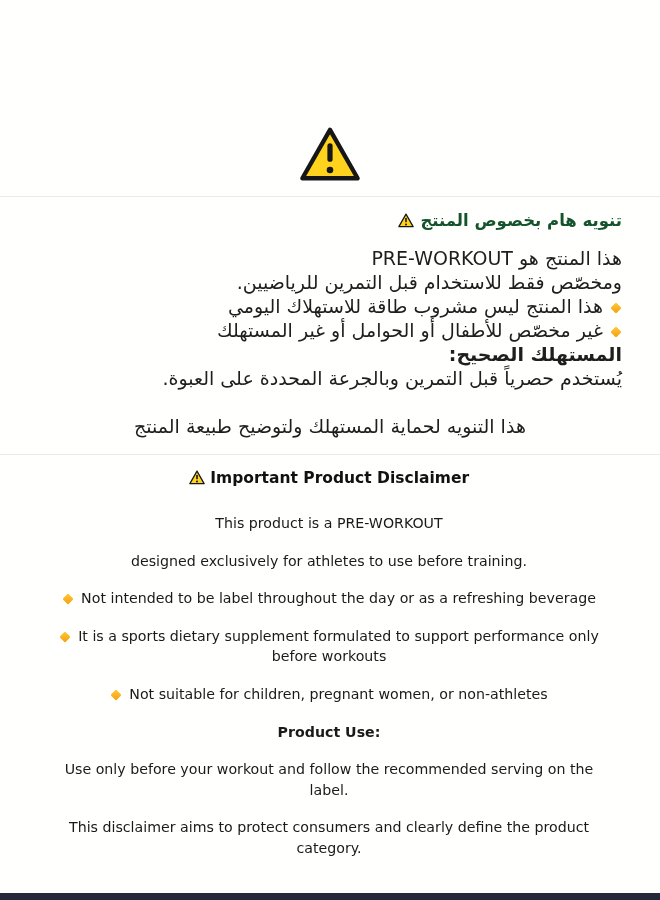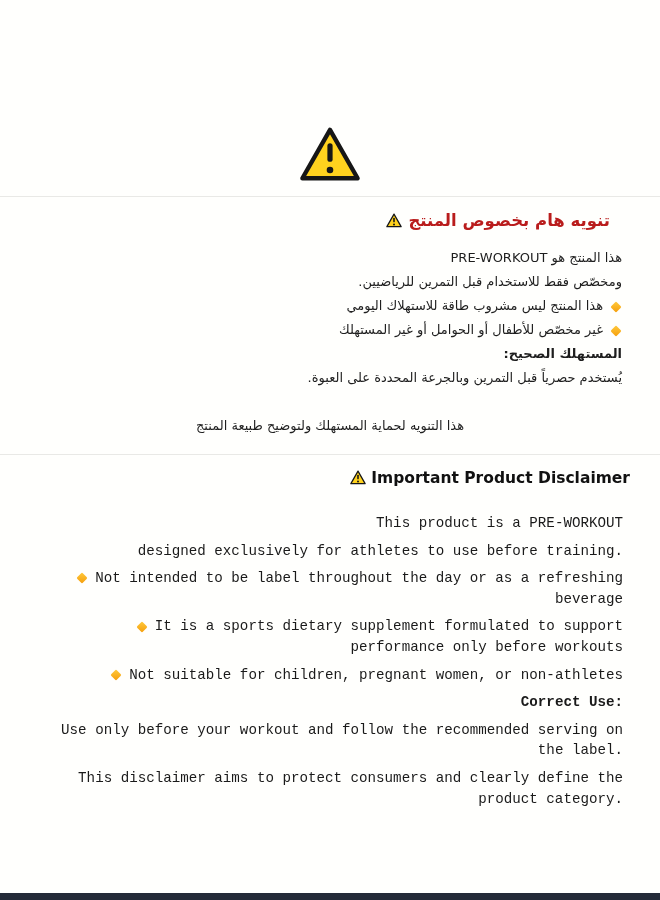--- a/index.html
+++ b/index.html
@@ -8,30 +8,30 @@
 
   .top-icon-wrap{display:flex;justify-content:center;align-items:flex-start;padding-top:126px;height:60px;}
   .warning-svg-large{width:62px;height:57px;display:block;}
   .warning-svg-small{width:16px;height:15px;display:inline-block;vertical-align:-2px;}
 
   .divider{border:none;border-top:1px solid #e9e9e6;margin:0;}
   .divider-top{margin-top:10px;}
 
   
   .arabic-section{direction:rtl;text-align:right;padding:14px 38px 0 38px;}
-  .ar-heading{font-size:16.5px;font-weight:bold;margin:0 12px 16px 0;color:#b91c1c;}
+  .ar-heading{font-size:16.5px;font-weight:bold;margin:0 0 16px 0;color:#14532d;}
   .ar-heading .icon-gap{display:inline-block;width:6px;}
-  .ar-body p{margin:0;font-size:13px;line-height:24px;color:#1e1e1e;}
+  .ar-body p{margin:0;font-size:19px;line-height:24px;color:#1e1e1e;}
   .ar-bold{font-weight:bold;color:#131313;}
   .ar-footer{margin-top:24px !important;text-align:center;}
 
   
-  .english-section{direction:ltr;text-align:right;padding:14px 30px 0 28px;}
+  .english-section{direction:ltr;text-align:center;padding:14px 30px 0 28px;}
   .en-heading{font-size:15.5px;font-weight:bold;margin:0 0 26px 0;color:#111;}
-  .english-section p{margin:7px;font-size:14.2px;line-height:20.6px;color:#1a1a1a;font-family:Liberation Mono, monospace;}
+  .english-section p{margin:17px;font-size:14.2px;line-height:20.6px;color:#1a1a1a;}
   .en-bold{font-weight:bold;color:#0f0f0f;}
 
   
   .diamond{display:inline-block;width:8px;height:8px;border-radius:1.5px;
     background:linear-gradient(135deg,#ffc93c 0%,#f59e0b 100%);
     transform:rotate(45deg);vertical-align:middle;}
   .arabic-section .diamond{margin-left:9px;margin-right:2px;}
   .english-section .diamond{margin-right:9px;margin-left:2px;}
 
   .bottom-bar{position:absolute;left:0;right:0;bottom:0;height:7px;background:#242a38;}
@@ -79,19 +79,19 @@
         <rect x="28.8" y="17.5" width="6.4" height="19" rx="3.2" fill="#161616"></rect>
         <circle cx="32" cy="45" r="4" fill="#161616"></circle>
       </svg>
       <span>Important Product Disclaimer</span>
     </h2>
     <p>This product is a PRE-WORKOUT</p>
     <p> designed exclusively for athletes to use before training.</p>
     <p class="li"><span class="diamond"></span><span>Not intended to be label throughout the day or as a refreshing beverage</span></p>
     <p class="li"><span class="diamond"></span><span>It is a sports dietary supplement formulated to support performance only before workouts</span></p>
     <p class="li"><span class="diamond"></span><span>Not suitable for children, pregnant women, or non-athletes</span></p>
-    <p class="en-bold">Correct Use:</p>
+    <p class="en-bold">Product Use:</p>
     <p> Use only before your workout and follow the recommended serving on the label.</p>
     <p>This disclaimer aims to protect consumers and clearly define the product category.</p>
   </section>
 
   <div class="bottom-bar"></div>
 </div>
 
 </body></html>

